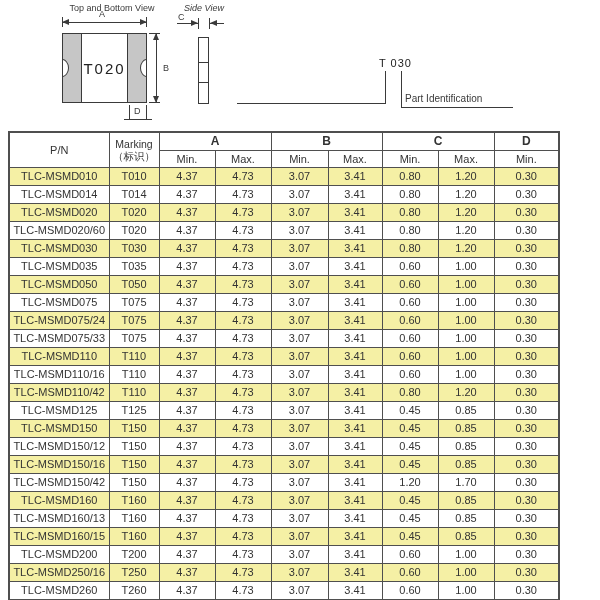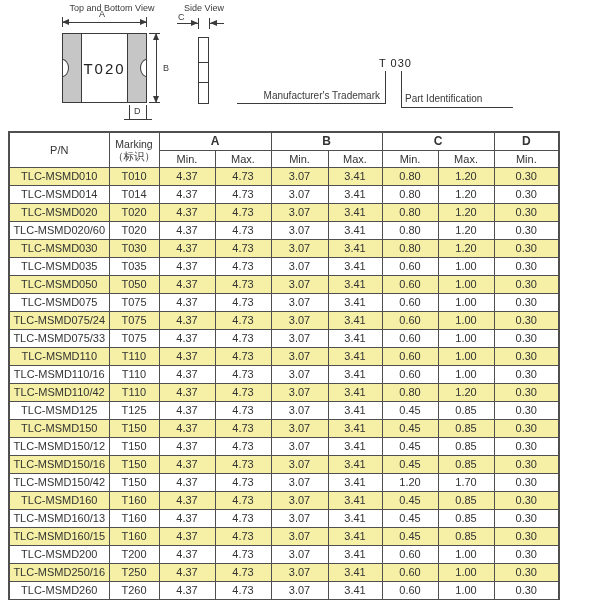--- a/index.html
+++ b/index.html
@@ -97,40 +97,39 @@
     <div class="abs vline" style="left:156px;top:33px;height:70px;"></div>
     <div class="abs arr u" style="left:153px;top:33px;"></div>
     <div class="abs arr d" style="left:153px;top:96px;"></div>
     <div class="abs lbl" style="left:163px;top:63px;">B</div>
 
     <div class="abs vline" style="left:129px;top:105px;height:15px;"></div>
     <div class="abs vline" style="left:146px;top:105px;height:15px;"></div>
     <div class="abs hline" style="left:124px;top:119px;width:28px;"></div>
     <div class="abs lbl" style="left:134px;top:106px;">D</div>
 
-    <div class="abs lbl" style="left:168px;top:3px;width:72px;text-align:center;">Side View</div>
+    <div class="abs lbl" style="left:168px;top:3px;width:72px;text-align:center;font-style:italic;">Side View</div>
     <div class="abs lbl" style="left:178px;top:12px;">C</div>
     <div class="abs hline" style="left:177px;top:23px;width:21px;"></div>
     <div class="abs hline" style="left:210px;top:23px;width:14px;"></div>
     <div class="abs vline" style="left:198px;top:18px;height:11px;"></div>
     <div class="abs vline" style="left:209px;top:18px;height:11px;"></div>
     <div class="abs arr r" style="left:191px;top:20px;"></div>
     <div class="abs arr l" style="left:210px;top:20px;"></div>
 
     <div class="abs sideview">
       <div class="div1"></div>
       <div class="div2"></div>
     </div>
 
     <div class="abs mk-code" style="left:379px;top:57px;">T 030</div>
     <div class="abs vline" style="left:385px;top:71px;height:32px;"></div>
     <div class="abs vline" style="left:401px;top:71px;height:36px;"></div>
     <div class="abs hline" style="left:237px;top:103px;width:149px;"></div>
     <div class="abs hline" style="left:401px;top:107px;width:112px;"></div>
-    <div class="abs mk-lbl" style="left:240px;top:90px;width:140px;text-align:right;">Manufacturer's Trademark</div>
     <div class="abs mk-lbl" style="left:405px;top:93px;width:105px;text-align:left;">Part Identification</div>
   </div>
 
   <table class="dim-table">
     <colgroup>
       <col style="width:100px">
         <col style="width:50px">
       <col style="width:56px">
         <col style="width:56px">
       <col style="width:57px">

